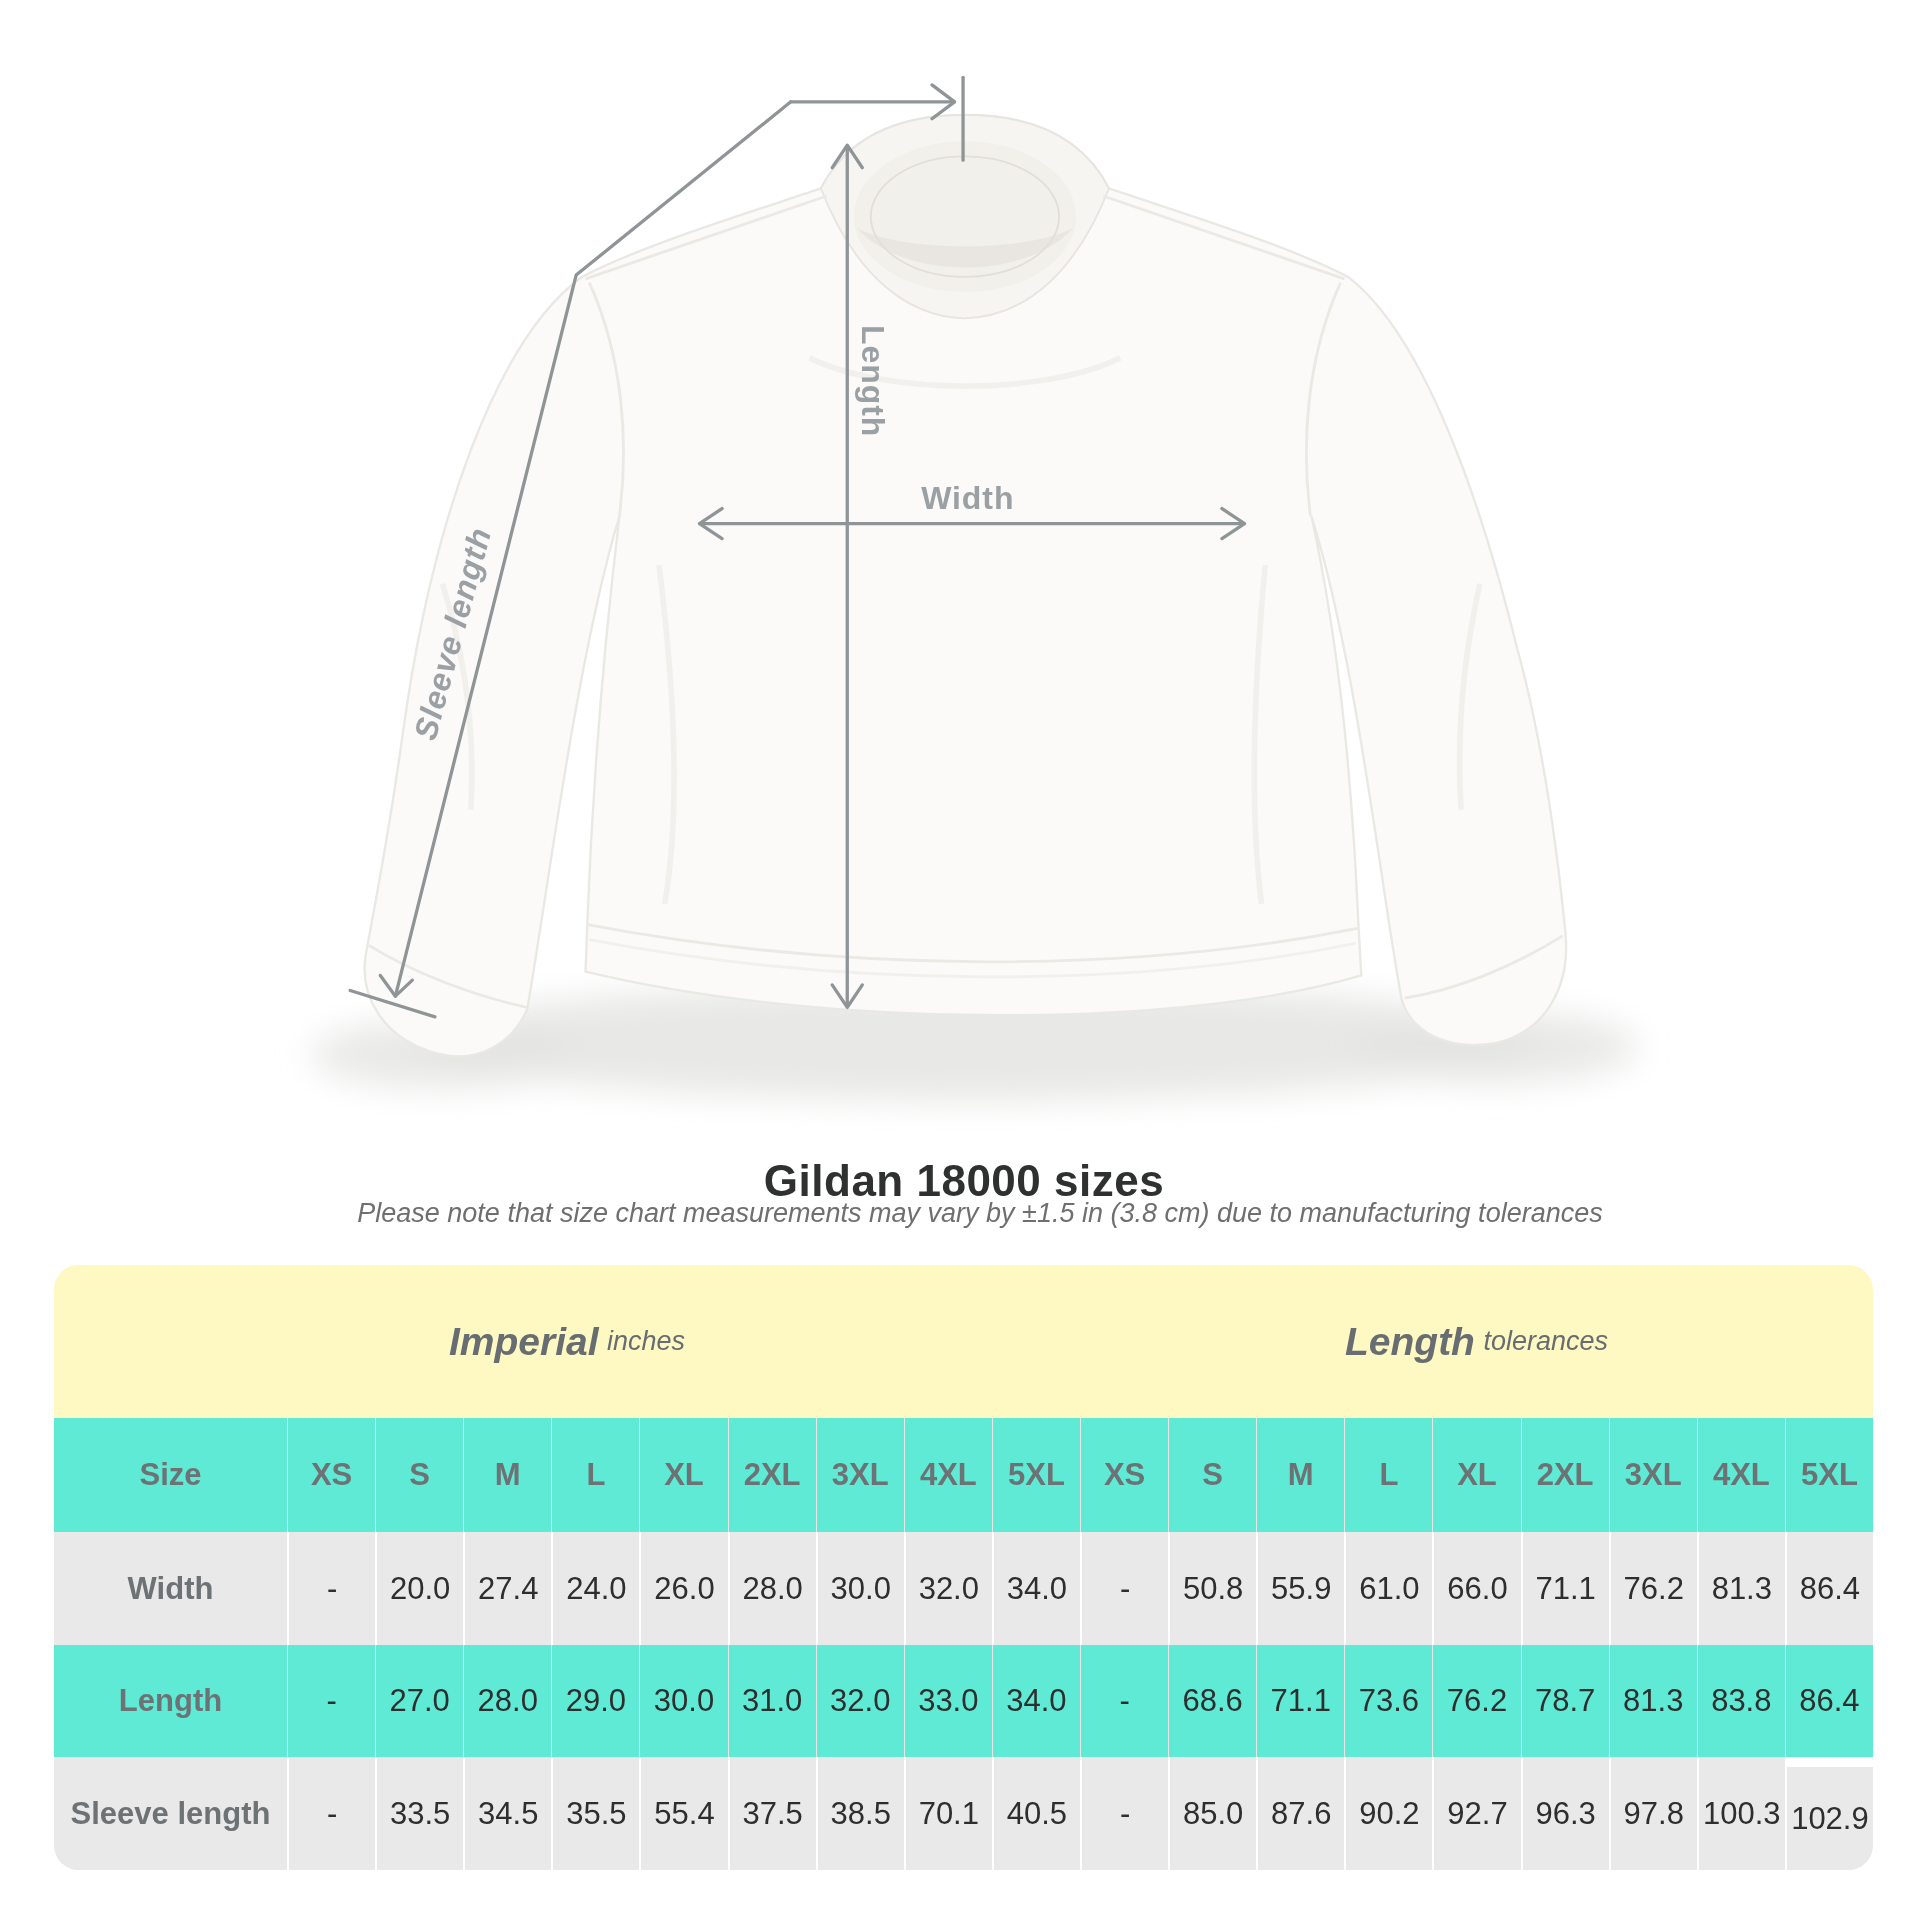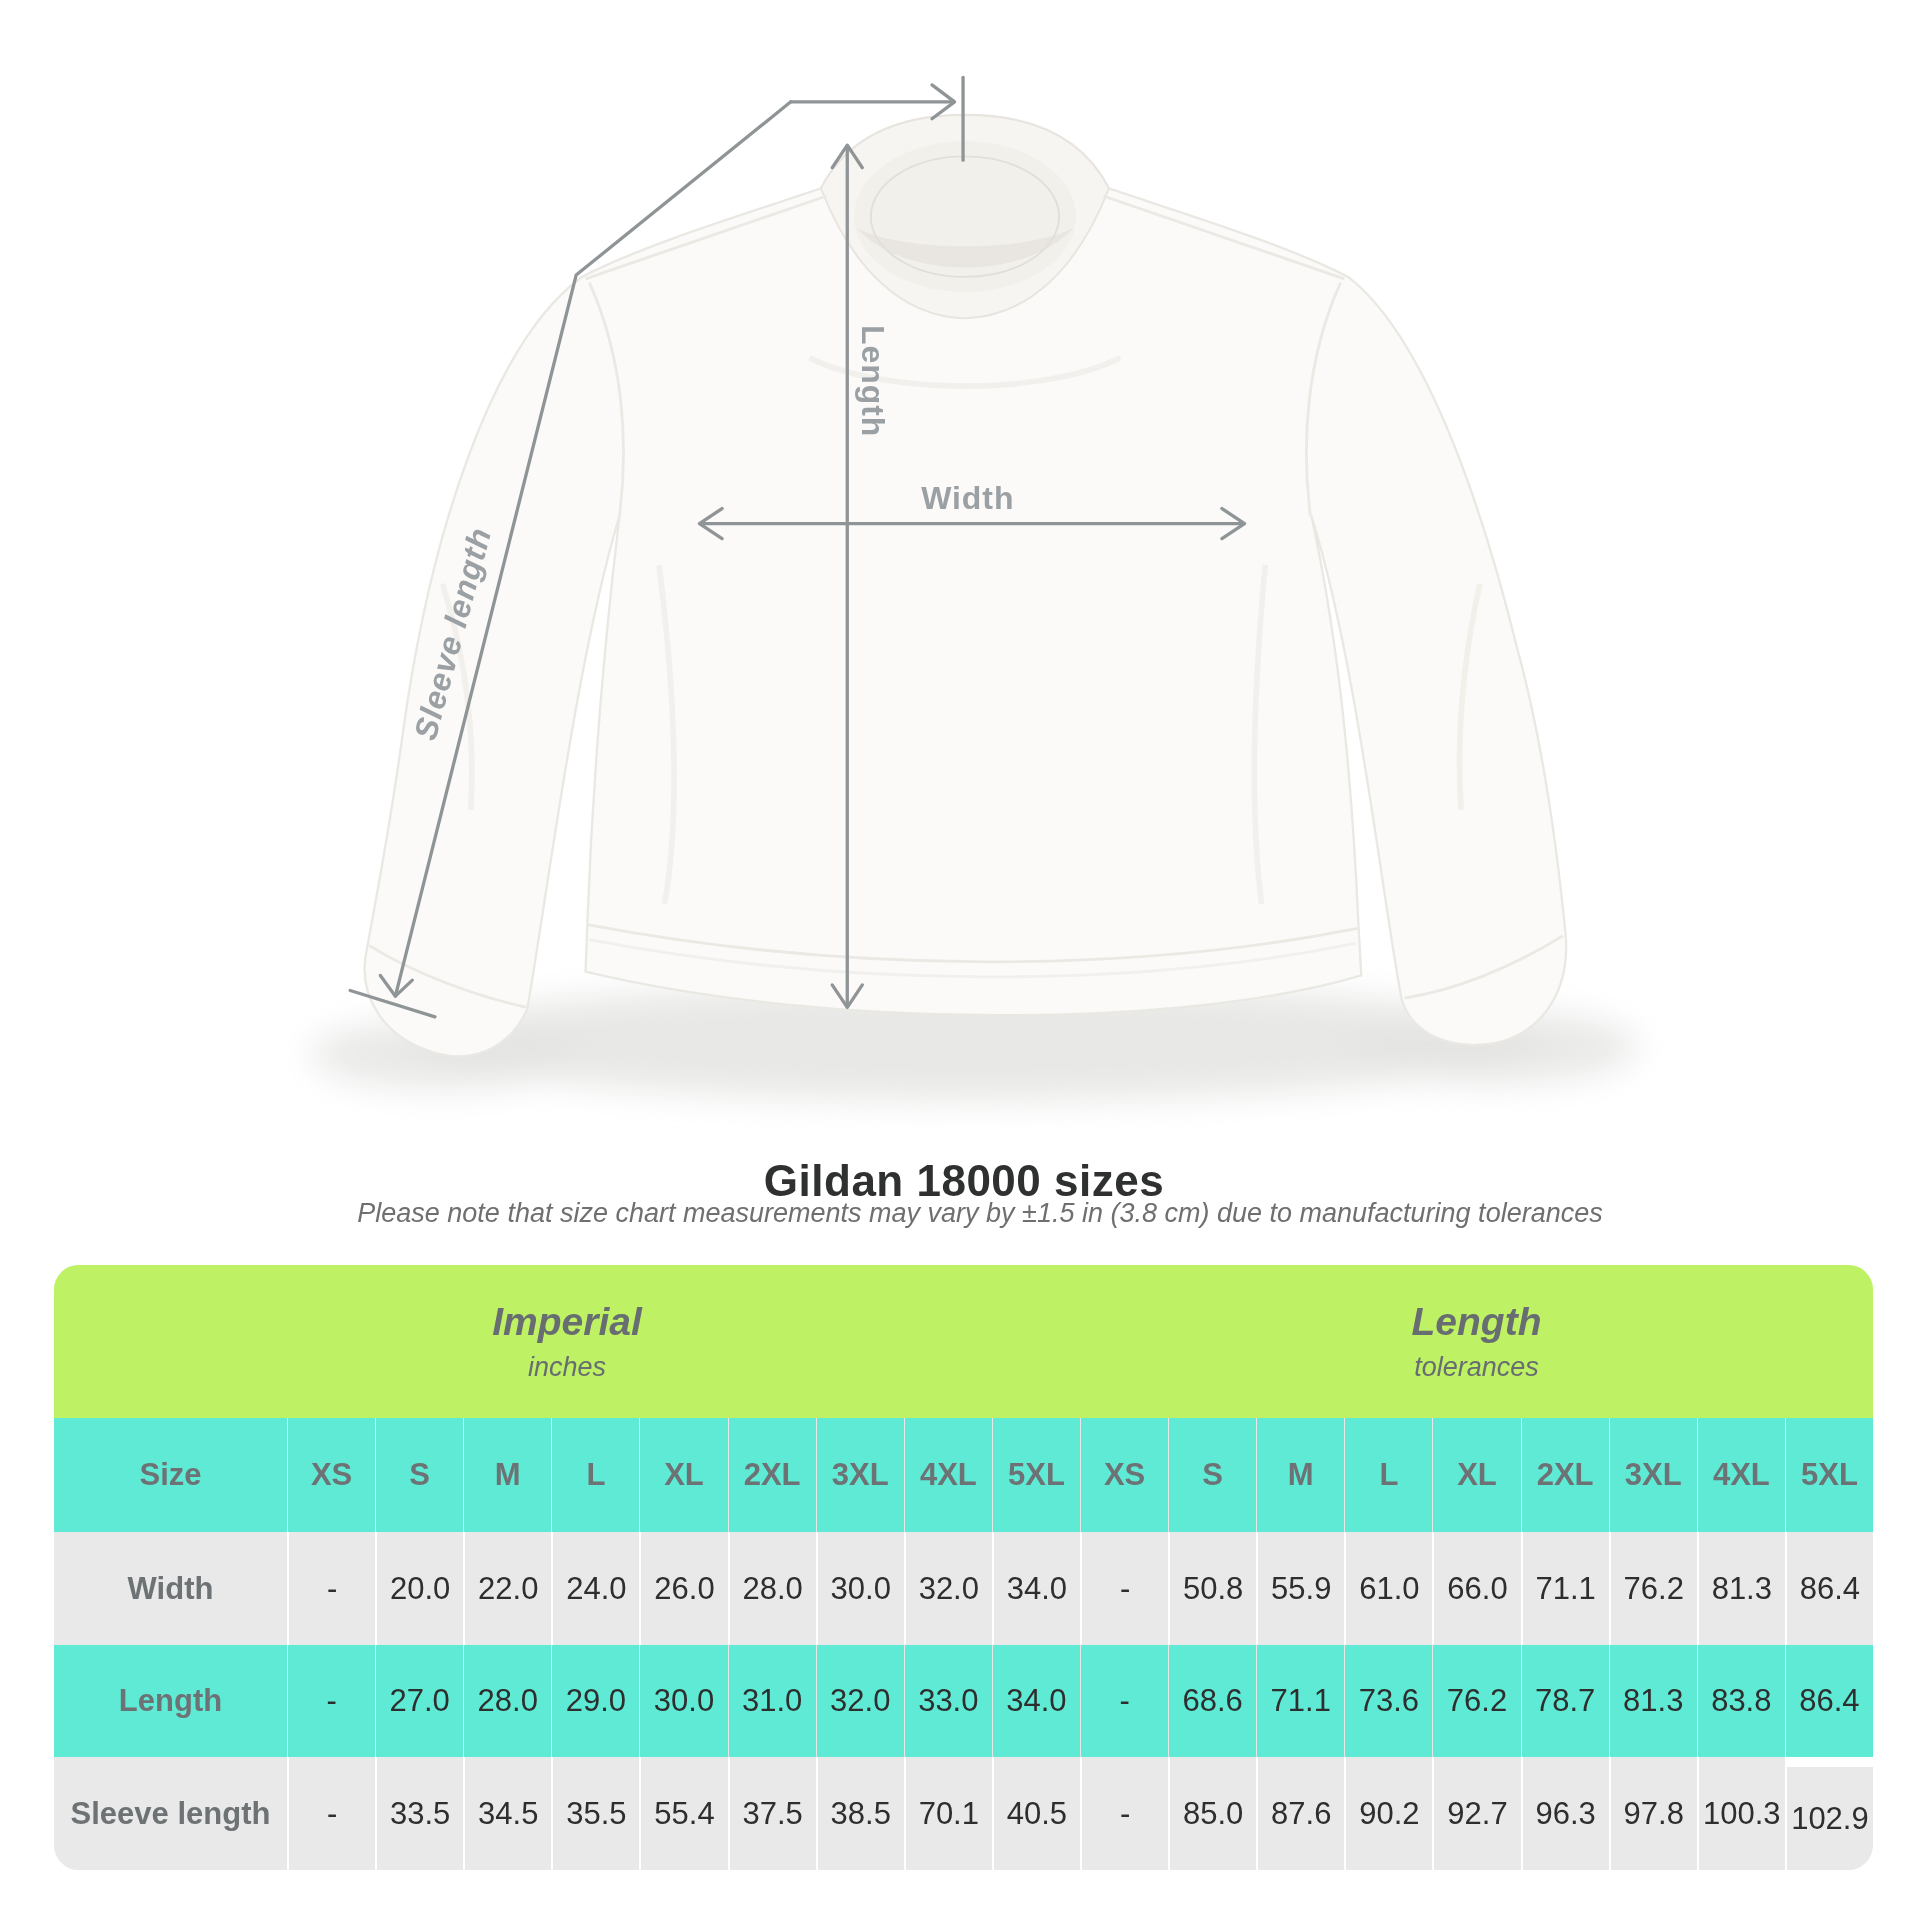--- a/index.html
+++ b/index.html
@@ -20,21 +20,21 @@
     position:absolute;left:0;top:1198px;width:100%;margin:0;text-align:center;
     font-size:27px;font-style:italic;color:#6f6f6f;padding-left:16px;
   }
   
   .size-table{
     position:absolute;left:54px;top:1265px;width:1819px;height:605px;
     display:grid;
     grid-template-columns:233px repeat(18,1fr);
     grid-template-rows:153px 114px 113px 112px 113px;
   }
-  .band{background:#bef264;display:flex;flex-direction:column;align-items:center;justify-content:center;gap:8.5px;}
+  .band{background:#fef9c3;display:flex;flex-direction:row;align-items:center;justify-content:center;gap:8.5px;}
   .band-imp{grid-column:1 / 11;border-top-left-radius:24.5px;}
   .band-met{grid-column:11 / 20;border-top-right-radius:24.5px;}
   .band-title{font-size:39px;font-weight:bold;font-style:italic;color:#676d70;}
   .band-unit{font-size:27px;font-style:italic;color:#676d70;}
   .cell{display:flex;align-items:center;justify-content:center;font-size:31px;color:#2e2e2e;}
   .row-white{background:#5eead4;}
   .row-gray{background:#e9e9e9;}
   .sep-light{border-left:1.9px solid #e7e7e7;}
   .sep-white{border-left:2.8px solid #ffffff;}
   .head,.label{font-weight:bold;color:#6d7275;}
@@ -168,21 +168,21 @@
       <div class="cell head row-white sep-light">M</div>
       <div class="cell head row-white sep-light">L</div>
       <div class="cell head row-white sep-light">XL</div>
       <div class="cell head row-white sep-light">2XL</div>
       <div class="cell head row-white sep-light">3XL</div>
       <div class="cell head row-white sep-light">4XL</div>
       <div class="cell head row-white sep-light">5XL</div>
       <div class="cell label row-gray">Width</div>
       <div class="cell val row-gray sep-white">-</div>
       <div class="cell val row-gray sep-white">20.0</div>
-      <div class="cell val row-gray sep-white">22.0</div>
+      <div class="cell val row-gray sep-white">27.4</div>
       <div class="cell val row-gray sep-white">24.0</div>
       <div class="cell val row-gray sep-white">26.0</div>
       <div class="cell val row-gray sep-white">28.0</div>
       <div class="cell val row-gray sep-white">30.0</div>
       <div class="cell val row-gray sep-white">32.0</div>
       <div class="cell val row-gray sep-white">34.0</div>
       <div class="cell val row-gray sep-white">-</div>
       <div class="cell val row-gray sep-white">50.8</div>
       <div class="cell val row-gray sep-white">55.9</div>
       <div class="cell val row-gray sep-white">61.0</div>

